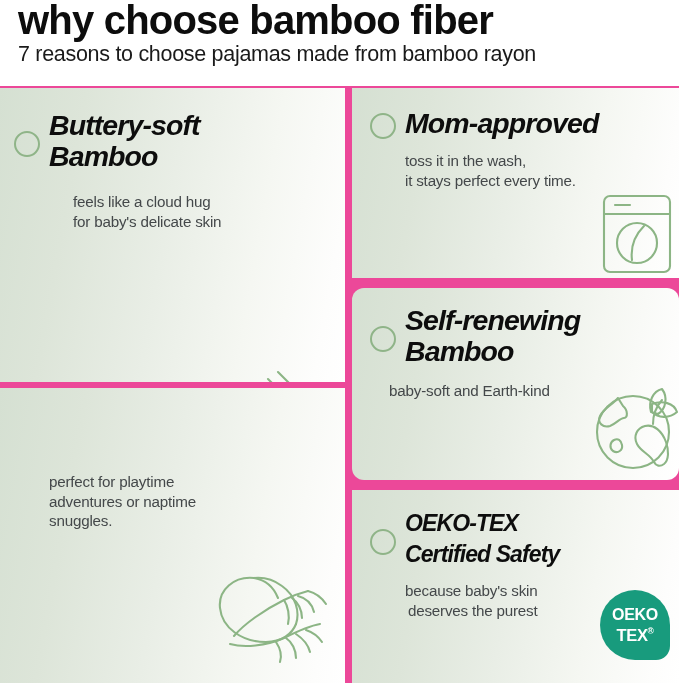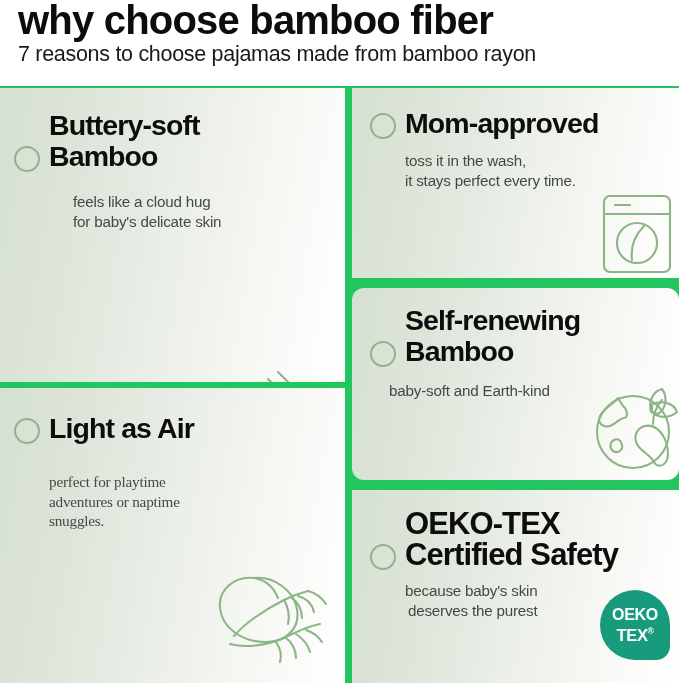--- a/index.html
+++ b/index.html
@@ -13,21 +13,21 @@
     height: 683px;
     font-family: "Liberation Sans", sans-serif;
     -webkit-font-smoothing: antialiased;
     overflow: hidden;
   }
 
   #page {
     position: relative;
     width: 679px;
     height: 683px;
-    background: #22c55e;
+    background: #ec4899;
   }
 
   
   .header {
     position: absolute;
     left: 0;
     top: 0;
     width: 679px;
     height: 86px;
     background: #ffffff;
@@ -58,42 +58,43 @@
   
   .card {
     position: absolute;
     overflow: hidden;
     background-image: linear-gradient(100deg, #d5e0d2 0%, #dde5d9 22%, #e9eee6 48%, #f5f7f2 72%, #fdfdfc 92%, #ffffff 100%);
   }
 
   .card-head {
     position: absolute;
     display: flex;
-    align-items: flex-end;
+    align-items: center;
+    font-style: italic;
   }
   .bullet {
     flex: 0 0 auto;
     width: 26px;
     height: 26px;
     border-radius: 50%;
     border: 2.4px solid #8fb488;
     box-sizing: border-box;
     margin-top: 5px;
   }
   .headline {
     margin-left: 9px;
     font-size: 28.5px;
     line-height: 31px;
     font-weight: 700;
     letter-spacing: -0.9px;
     color: #0d0d0d;
     white-space: pre-line;
   }
   .headline.small {
-    font-size: 31px;
+    font-size: 23px;
   }
   .body-text {
     position: absolute;
     font-size: 15.2px;
     line-height: 19.6px;
     font-weight: 400;
     letter-spacing: -0.2px;
     color: #44484a;
     white-space: pre-line;
   }
@@ -113,21 +114,21 @@
 
   #card-bamboo .card-head { left: 14px; top: 22px; }
   #card-bamboo .body-text { left: 49px; top: 104px; margin-left: 24px; }
   #card-bamboo .icon-art  { left: 224px; top: 266px; }
 
   #card-mom .card-head { left: 18px; top: 20px; }
   #card-mom .body-text { left: 53px; top: 63px; }
   #card-mom .icon-art  { left: 248px; top: 104px; }
 
   #card-light .card-head { left: 14px; top: 25px; }
-  #card-light .body-text { left: 49px; top: 84px; font-family: Liberation Serif, serif; }
+  #card-light .body-text { left: 49px; top: 84px; }
   #card-light .icon-art  { left: 210px; top: 178px; }
 
   #card-renew .card-head { left: 18px; top: 17px; }
   #card-renew .body-text { left: 37px; top: 93px; }
   #card-renew .icon-art  { left: 238px; top: 90px; }
 
   #card-oeko .card-head { left: 18px; top: 18px; }
   #card-oeko .body-text { left: 53px; top: 91px; text-align: right; }
   #card-oeko .icon-art  { left: 248px; top: 100px; }
 
@@ -222,24 +223,20 @@
         <path d="M24 62 C20 64, 19 70, 23 73 C28 76, 33 72, 32 67 C31 62, 28 60, 24 62 Z"></path>
         <path d="M55 48 C47 50, 43 58, 47 66 C51 74, 60 76, 64 84 C66 88, 70 89, 74 86 C79 82, 79 72, 76 64 C72 53, 64 46, 55 48 Z"></path>
         <path d="M62 26 C72 22, 84 25, 87 34 C79 41, 68 40, 62 34 Z"></path>
         <path d="M61 34 C58 24, 63 13, 72 11 C78 19, 76 31, 68 36 Z"></path>
         <path d="M63 46 C63 38, 65 30, 72 22"></path>
       </svg>
     </div>
   </div>
 
   <div class="card" id="card-light">
-    <div class="card-head">
-      <span class="bullet"></span>
-      <span class="headline">Light as Air</span>
-    </div>
     <div class="body-text">perfect for playtime
 adventures or naptime
 snuggles.</div>
     <div class="icon-art">
       <svg width="130" height="110" viewBox="0 0 130 110" fill="none" stroke="#8cb585" stroke-width="2.1" stroke-linecap="round" stroke-linejoin="round">
         <path d="M44 12 C24 10, 8 24, 10 42 C12 62, 32 76, 56 76 C72 76, 82 68, 86 58"></path>
         <path d="M44 12 C56 14, 64 22, 68 32"></path>
         <path d="M86 58 C90 46, 86 30, 72 20 C64 14, 54 11, 44 12"></path>
         <path d="M24 70 C34 58, 54 44, 74 34 C82 30, 90 27, 98 25"></path>
         <path d="M98 25 C106 27, 112 32, 116 38"></path>

